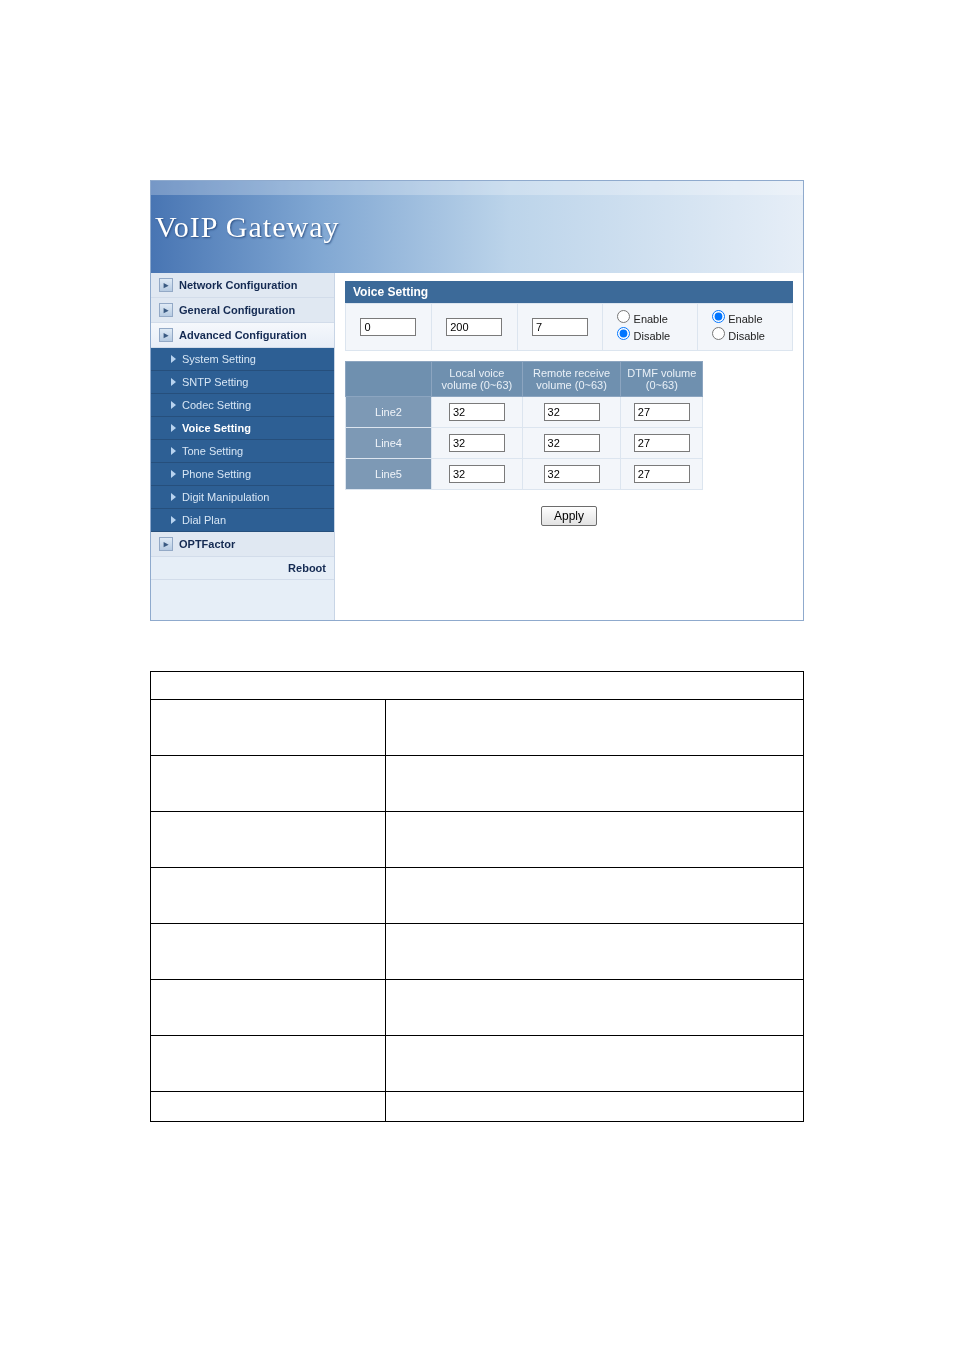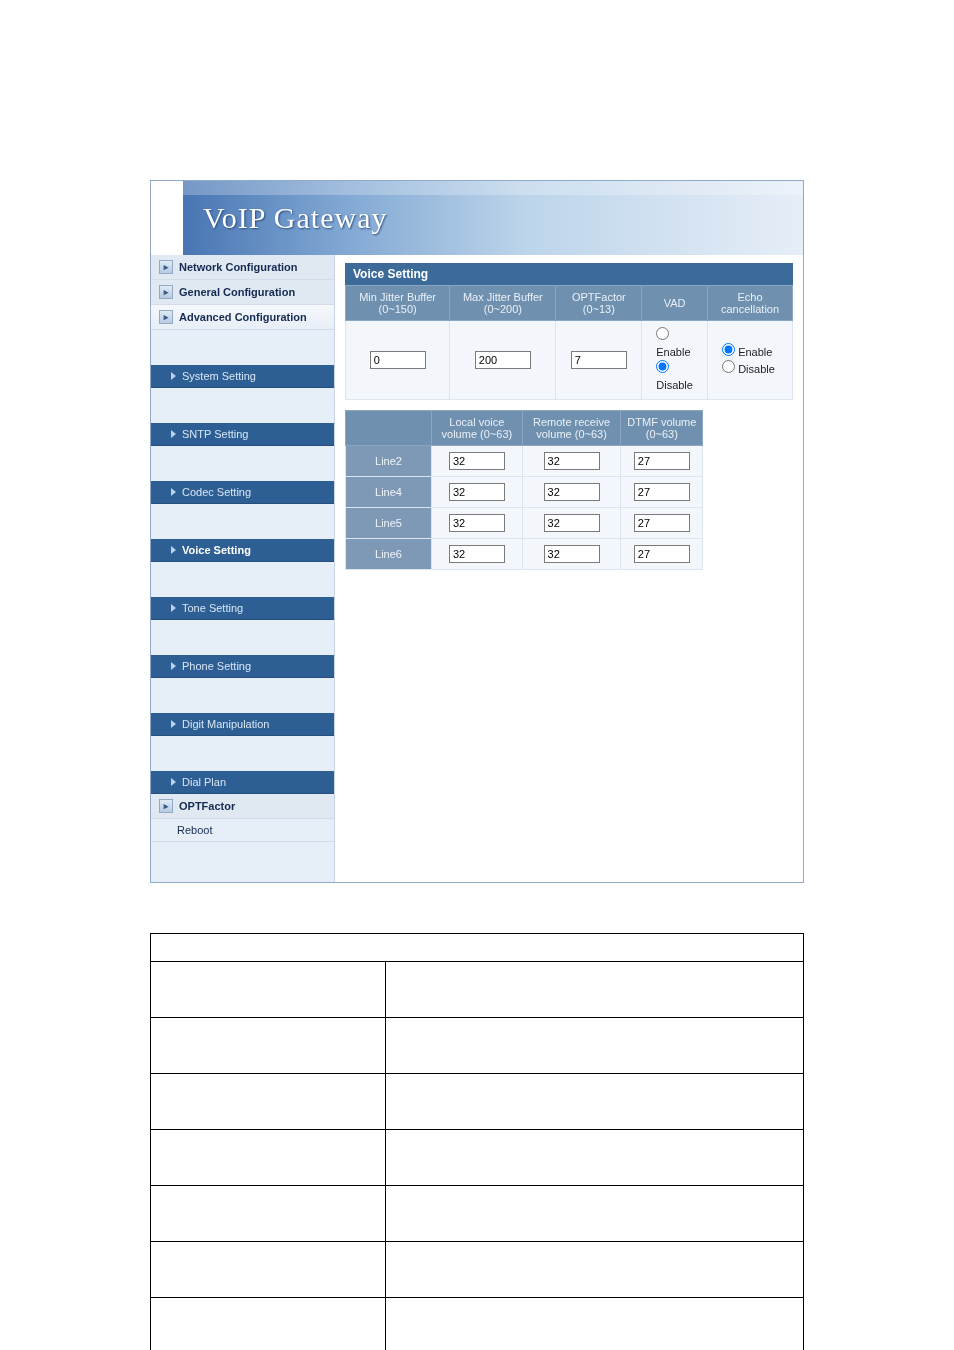--- a/index.html
+++ b/index.html
@@ -8,27 +8,26 @@
     font-size: 12px;
     background: #fff;
     padding: 180px 150px 60px 150px;
     width: 954px;
   }
   .app-shell {
     border: 1px solid #8faacd;
     background: #fff;
   }
   .banner {
-    height: 74px;
+    height: 92px;
     background: linear-gradient(90deg, #4875b3 0%, #7fa6d2 25%, #bcd4ea 55%, #e6eef7 100%);
     display: flex;
     align-items: center;
-    padding-left: 20px;
+    padding-left: 4px;
     position: relative;
-    margin-left: 32px;
   }
   .banner::before {
     content:"";
     position:absolute;
     top:0;left:0;right:0;
     height:14px;
     background: rgba(255,255,255,0.25);
   }
   .banner-title {
     font-family: "Times New Roman", serif;
@@ -55,29 +54,29 @@
   .nav-section {
     background: #e0e8f2;
     font-weight: bold;
     font-size: 11px;
   }
   .nav-section.active {
     background: linear-gradient(#f5f8fc,#e8eef7);
   }
   .nav-section.plain {
     background: #e6eef7;
-    font-weight: normal;
+    font-weight: bold;
+    justify-content: flex-end;
   }
   .nav-sub {
     background: #2d5f94;
     color: #d7e6f5;
     font-size: 11px;
     padding: 5px 8px 5px 20px;
     border-bottom: 1px solid #264f7c;
-    margin-top: 35px;
   }
   .nav-sub.selected {
     color: #fff;
     font-weight: bold;
   }
   .sq-icon {
     width: 14px; height: 14px;
     background: linear-gradient(#dfeaf5,#b7cbe2);
     border:1px solid #93a9c6;
     margin-right: 6px;
@@ -227,27 +226,20 @@
       <div class="nav-section plain" style="padding-left:26px;background:#e6eef7;">
         <span>Reboot</span>
       </div>
     </div>
 
     <div class="content">
       <div class="panel-title">Voice Setting</div>
 
       <table class="cfg">
         <tbody>
-            <tr>
-          <th>Min Jitter Buffer (0~150)</th>
-          <th>Max Jitter Buffer (0~200)</th>
-          <th>OPTFactor (0~13)</th>
-          <th>VAD</th>
-          <th>Echo cancellation</th>
-        </tr>
         <tr>
           <td><input class="txt" value="0" style=""></td>
           <td><input class="txt" value="200" style=""></td>
           <td><input class="txt" value="7" style=""></td>
           <td class="radio-col">
             <label><input type="radio" name="vad" style=""> <span>Enable</span></label>
             <label><input type="radio" name="vad" checked="" style=""> <span>Disable</span></label>
           </td>
           <td class="radio-col">
             <label><input type="radio" name="echo" checked="" style=""> <span>Enable</span></label>
@@ -278,29 +270,26 @@
               <td><input class="txt" value="32" style=""></td>
               <td><input class="txt" value="32" style=""></td>
               <td><input class="txt" value="27" style=""></td>
             </tr>
             <tr>
               <td class="linecell">Line5</td>
               <td><input class="txt" value="32" style=""></td>
               <td><input class="txt" value="32" style=""></td>
               <td><input class="txt" value="27" style=""></td>
             </tr>
-            <tr>
-              <td class="linecell">Line6</td>
-              <td><input class="txt" value="32" style=""></td>
-              <td><input class="txt" value="32" style=""></td>
-              <td><input class="txt" value="27" style=""></td>
-            </tr>
           </tbody>
       </table>
 
+      <div class="apply-row">
+        <button class="apply-btn">Apply</button>
+      </div>
     </div>
   </div>
 </div>
 
 <table class="outline-table">
   <tbody>
       <tr>
         <td colspan="2"></td>
       </tr>
   <tr>

